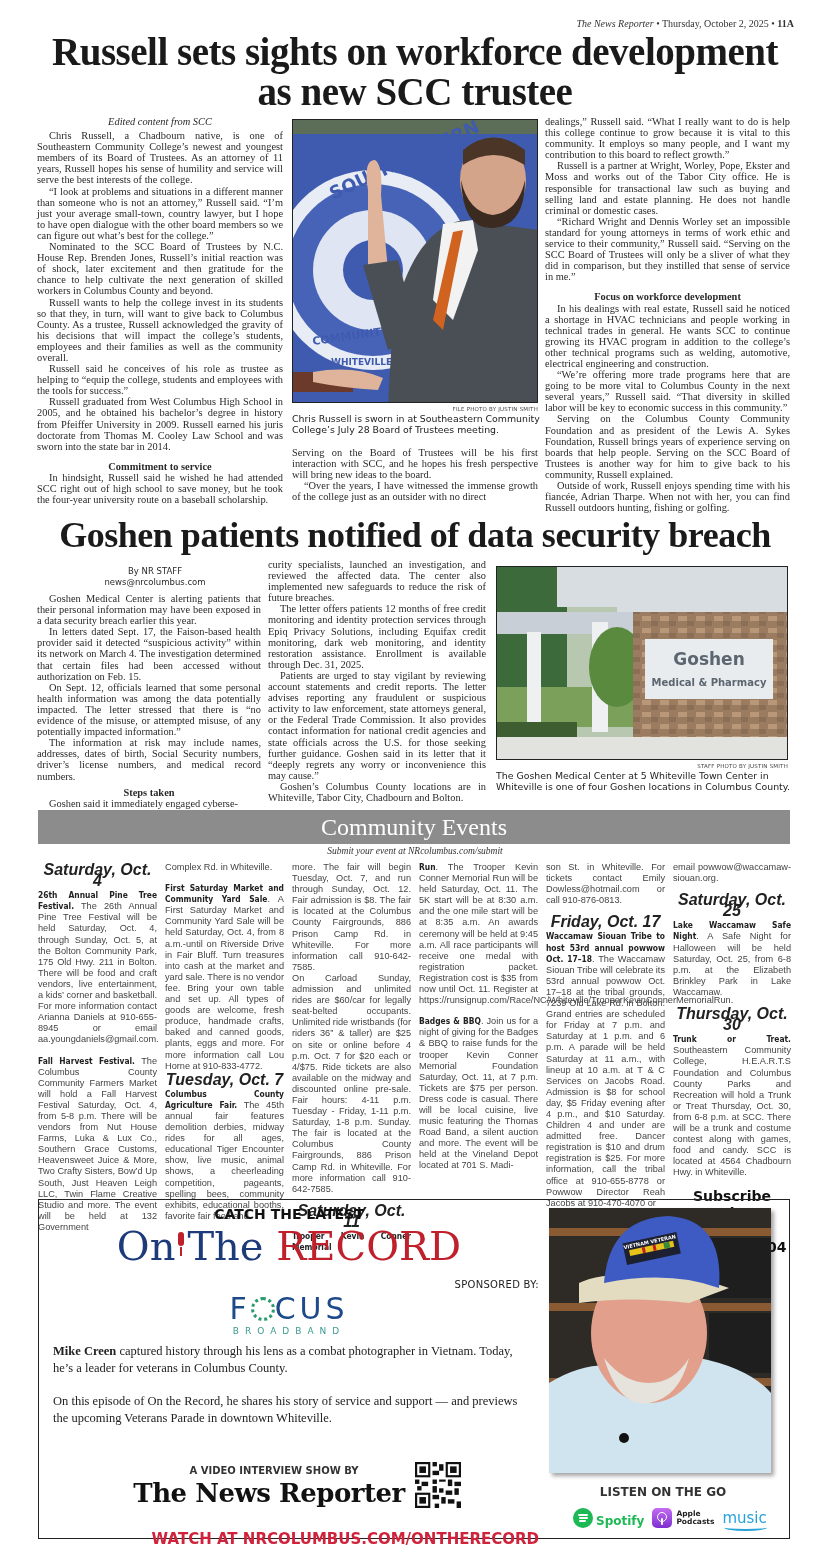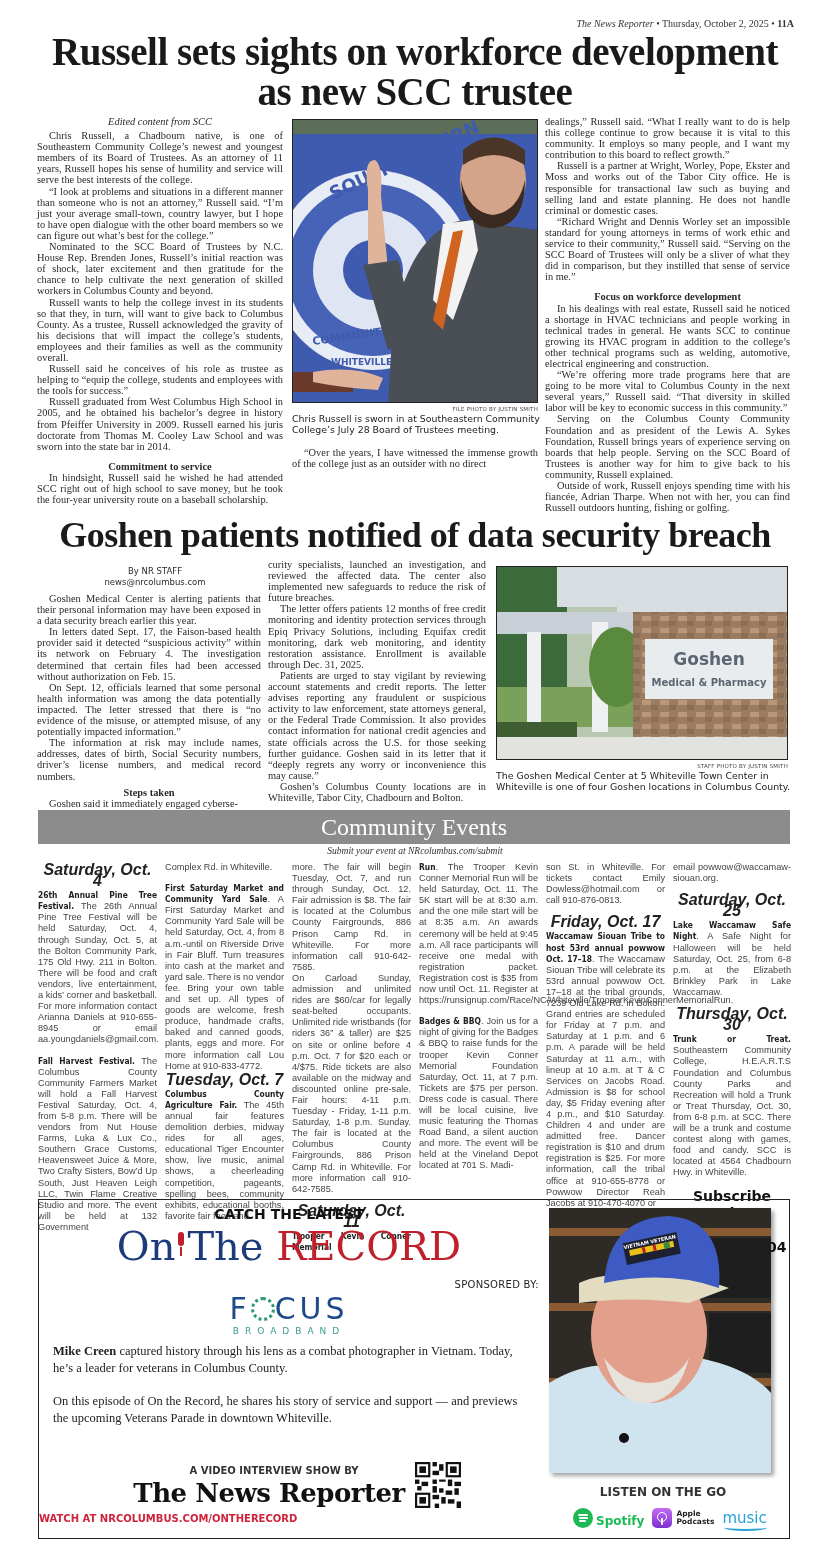--- a/index.html
+++ b/index.html
@@ -44,21 +44,21 @@
   .mic::after { content: ""; position: absolute; left: 4px; top: 15px; width: 2px; height: 9px; background: #c0202b; }
   .spons { position: absolute; left: 0; width: 500px; top: 79px; text-align: right; font-family: "DejaVu Sans", sans-serif; font-size: 10px; color: #222; letter-spacing: 0.3px; }
   .focus { position: absolute; left: 0; width: 500px; top: 93px; text-align: center; font-family: "DejaVu Sans", sans-serif; font-size: 30px; color: #1d4a8a; letter-spacing: 4px; line-height: 32px; }
   .focus .o { display: inline-block; width: 24px; height: 24px; border-radius: 50%; border: 3px dotted #2a9a70; vertical-align: -2px; }
   .broadband { position: absolute; left: 0; width: 500px; top: 126px; text-align: center; font-family: "DejaVu Sans", sans-serif; font-size: 9px; color: #3a9a90; letter-spacing: 6px; }
   .ad-body { position: absolute; left: 14px; width: 472px; text-align: left; font-family: Liberation Serif, serif; font-size: 12.5px; line-height: 17px; color: #222; }
   .ad-body b { font-weight: bold; }
   .vid { position: absolute; left: 110px; top: 265px; width: 250px; text-align: center; font-family: "DejaVu Sans", sans-serif; font-weight: bold; font-size: 10px; color: #333; }
   .tnr { position: absolute; left: 90px; top: 278px; width: 280px; text-align: center; font-family: "DejaVu Serif", serif; font-weight: bold; font-size: 26px; color: #111; letter-spacing: -0.5px; }
   .qr { position: absolute; left: 376px; top: 262px; width: 46px; height: 46px; }
-  .watch { position: absolute; left: 0; width: 500px; top: 313px; text-align: left; font-family: "DejaVu Sans", sans-serif; font-weight: bold; font-size: 10px; color: #d0223a; }
+  .watch { position: absolute; left: 0; width: 500px; top: 330px; text-align: right; font-family: "DejaVu Sans", sans-serif; font-weight: bold; font-size: 15px; color: #d0223a; }
   .ad-photo { position: absolute; left: 510px; top: 8px; width: 222px; height: 265px; overflow: hidden; box-shadow: 3px 3px 4px rgba(0,0,0,0.35); }
   .listen { position: absolute; left: 504px; width: 240px; top: 285px; text-align: center; font-family: "DejaVu Sans", sans-serif; font-weight: bold; font-size: 12px; color: #333; }
   .platforms { position: absolute; left: 534px; top: 305px; width: 200px; height: 26px; display: flex; align-items: center; gap: 8px; }
   .spotify { display: flex; align-items: flex-end; gap: 3px; font-family: "DejaVu Sans", sans-serif; font-weight: bold; font-size: 12px; color: #1db954; }
   .sp-ic { width: 20px; height: 20px; border-radius: 50%; background: #1db954; position: relative; }
   .sp-ic i { position: absolute; left: 5px; height: 2px; background: #fff; border-radius: 1px; }
   .apple { display: flex; align-items: center; gap: 4px; font-family: "DejaVu Sans", sans-serif; font-size: 7.5px; line-height: 8px; color: #222; font-weight: bold; }
   .ap-ic { width: 20px; height: 20px; border-radius: 5px; background: linear-gradient(#c36cf2, #7d2fd0); position: relative; }
   .ap-ic::before { content: ""; position: absolute; left: 5px; top: 4px; width: 8px; height: 8px; border: 1.5px solid #fff; border-radius: 50%; }
   .ap-ic::after { content: ""; position: absolute; left: 9px; top: 10px; width: 2px; height: 7px; background: #fff; border-radius: 1px; }
@@ -109,41 +109,42 @@
     <path d="M75 70 Q70 40 82 40 Q90 45 88 75 L95 150 L75 150 Z" fill="#e0b49a"></path>
     <path d="M70 145 L105 140 L125 215 L95 230 Z" fill="#4a4e55"></path>
     <rect x="0" y="252" width="60" height="20" fill="#6b3a2a"></rect>
     <path d="M20 252 Q60 245 90 258 L85 270 Q50 268 20 262 Z" fill="#e0b49a"></path>
   </svg>
 </div>
 <div class="photo-credit" style="left:292px;top:406px;width:246px;">FILE PHOTO BY JUSTIN SMITH</div>
 <div class="caption" style="left:292px;top:413px;width:248px;">Chris Russell is sworn in at Southeastern Community College’s July 28 Board of Trustees meeting.</div>
 
 <div class="col" style="left:292px;top:447px;width:246px;">
+  <p class="noind">Serving on the Board of Trustees will be his first interaction with SCC, and he hopes his fresh perspective will bring new ideas to the board.</p>
   <p>“Over the years, I have witnessed the immense growth of the college just as an outsider with no direct</p>
 </div>
 
 <div class="col" style="left:545px;top:116px;width:245px;">
   <p class="noind">dealings,” Russell said. “What I really want to do is help this college continue to grow because it is vital to this community. It employs so many people, and I want my contribution to this board to reflect growth.”</p>
   <p>Russell is a partner at Wright, Worley, Pope, Ekster and Moss and works out of the Tabor City office. He is responsible for transactional law such as buying and selling land and estate planning. He does not handle criminal or domestic cases.</p>
   <p>“Richard Wright and Dennis Worley set an impossible standard for young attorneys in terms of work ethic and service to their community,” Russell said. “Serving on the SCC Board of Trustees will only be a sliver of what they did in comparison, but they instilled that sense of service in me.”</p>
   <p class="sub">Focus on workforce development</p>
   <p>In his dealings with real estate, Russell said he noticed a shortage in HVAC technicians and people working in technical trades in general. He wants SCC to continue growing its HVAC program in addition to the college’s other technical programs such as welding, automotive, electrical engineering and construction.</p>
   <p>“We’re offering more trade programs here that are going to be more vital to Columbus County in the next several years,” Russell said. “That diversity in skilled labor will be key to economic success in this community.”</p>
   <p>Serving on the Columbus County Community Foundation and as president of the Lewis A. Sykes Foundation, Russell brings years of experience serving on boards that help people. Serving on the SCC Board of Trustees is another way for him to give back to his community, Russell explained.</p>
   <p>Outside of work, Russell enjoys spending time with his fiancée, Adrian Tharpe. When not with her, you can find Russell outdoors hunting, fishing or golfing.</p>
 </div>
 
 <div class="headline h2">Goshen patients notified of data security breach</div>
 
 <div class="col" style="left:37px;top:566px;width:224px;">
   <p class="byline">By NR STAFF</p>
   <p class="byline" style="margin-bottom:5px;">news@nrcolumbus.com</p>
   <p>Goshen Medical Center is alerting patients that their personal information may have been exposed in a data security breach earlier this year.</p>
-  <p>In letters dated Sept. 17, the Faison-based health provider said it detected “suspicious activity” within its network on February 4. The investigation determined that certain files had been accessed without authorization on Feb. 15.</p>
+  <p>In letters dated Sept. 17, the Faison-based health provider said it detected “suspicious activity” within its network on March 4. The investigation determined that certain files had been accessed without authorization on Feb. 15.</p>
   <p>On Sept. 12, officials learned that some personal health information was among the data potentially impacted. The letter stressed that there is “no evidence of the misuse, or attempted misuse, of any potentially impacted information.”</p>
   <p>The information at risk may include names, addresses, dates of birth, Social Security numbers, driver’s license numbers, and medical record numbers.</p>
   <p class="sub" style="margin-top:5px;">Steps taken</p>
   <p>Goshen said it immediately engaged cyberse-</p>
 </div>
 
 <div class="col" style="left:268px;top:559px;width:218px;">
   <p class="noind">curity specialists, launched an investigation, and reviewed the affected data. The center also implemented new safeguards to reduce the risk of future breaches.</p>
   <p>The letter offers patients 12 months of free credit monitoring and identity protection services through Epiq Privacy Solutions, including Equifax credit monitoring, dark web monitoring, and identity restoration assistance. Enrollment is available through Dec. 31, 2025.</p>
   <p>Patients are urged to stay vigilant by reviewing account statements and credit reports. The letter advises reporting any fraudulent or suspicious activity to law enforcement, state attorneys general, or the Federal Trade Commission. It also provides contact information for national credit agencies and state officials across the U.S. for those seeking further guidance. Goshen said in its letter that it “deeply regrets any worry or inconvenience this may cause.”</p>

